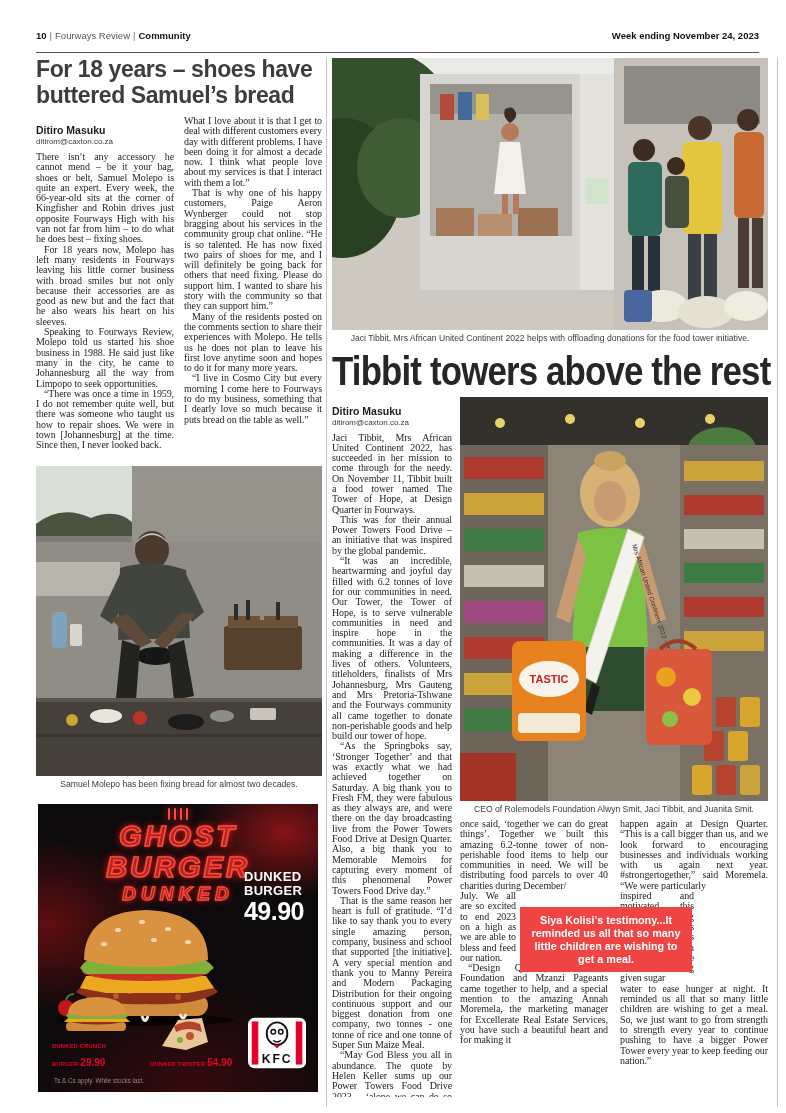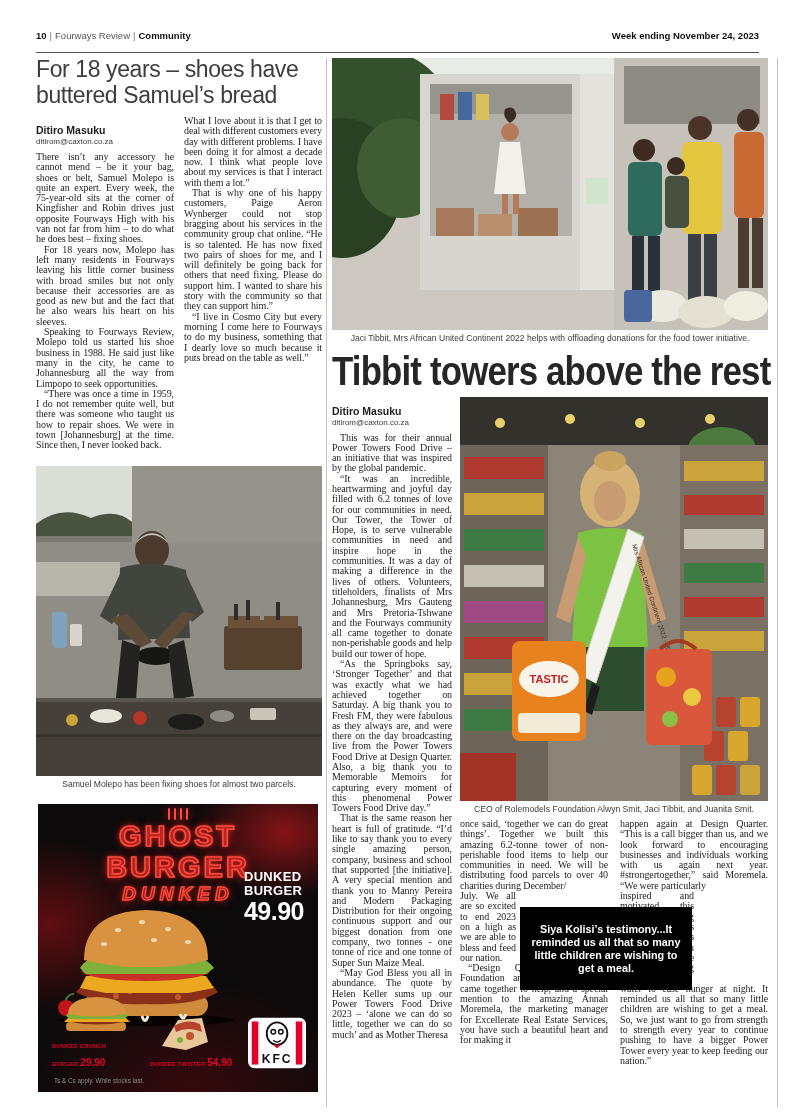--- a/index.html
+++ b/index.html
@@ -12,21 +12,21 @@
   .hdr .lite{color:#555;font-weight:normal;}
   .hdr .sep{color:#777;margin:0 3px;}
 
   
   .vr{position:absolute;top:58px;bottom:6px;width:1px;background:#c4c4c4;}
   .vr.mid{left:326px;}
   .vr.right{left:777px;}
 
   
   .leftcol{position:absolute;left:36px;top:56px;width:286px;}
-  h1.hl-left{margin:0 0 8px 0;font-size:23px;line-height:26px;font-weight:400;letter-spacing:-0.4px;color:#3d3d3d;}
+  h1.hl-left{margin:0 0 8px 0;font-size:23px;line-height:26px;font-weight:700;letter-spacing:-0.4px;color:#3d3d3d;}
   .byline{margin:8px 0 6px 0;}
   .byline .bname{display:block;font-size:10.5px;font-weight:bold;color:#1c1c1c;}
   .byline .bmail{display:block;font-size:8px;color:#3a3a3a;margin-top:1px;}
   .bodycols{display:flex;gap:10px;height:346px;overflow:hidden;}
   .bcol{width:138px;}
   .bodytext p{margin:0;font-family:"Liberation Serif",serif;font-size:10px;line-height:10.3px;letter-spacing:-0.1px;text-align:justify;color:#1d1d1d;}
   .bodytext p.ind{text-indent:8px;}
 
   .photo-wrap{margin-top:4px;}
   .caption{font-size:8.6px;color:#3a3a3a;margin-top:3px;line-height:10.5px;text-align:center;}
@@ -35,21 +35,21 @@
   .kfc-ad{position:relative;width:280px;height:288px;margin:14px 0 0 2px;overflow:hidden;
     background:
       radial-gradient(130px 95px at 88% 10%, rgba(165,22,26,.8), transparent 70%),
       radial-gradient(150px 120px at 4% 42%, rgba(140,16,20,.65), transparent 72%),
       radial-gradient(210px 150px at 55% 100%, rgba(90,10,14,.55), transparent 75%),
       #0d0a0b;}
   .neonblock{position:absolute;top:4px;left:0;width:100%;text-align:center;}
   .tally{display:block;margin:0 auto 1px auto;filter:drop-shadow(0 0 4px rgba(255,40,40,.9));}
   .neon{display:block;font-weight:800;letter-spacing:3px;color:rgba(60,4,4,.25);
     -webkit-text-stroke:1.6px #ff4a3e;text-shadow:0 0 9px rgba(255,30,30,.95),0 0 3px rgba(255,80,60,.9);}
-  .neon.l1,.neon.l2{font-size:29px;line-height:31px;}
+  .neon.l1,.neon.l2{font-size:29px;line-height:31px;font-style:italic;}
   .neon.l3{font-size:19px;line-height:22px;font-style:italic;letter-spacing:5px;-webkit-text-stroke:1.3px #ff4a3e;}
   .adright{position:absolute;right:14px;top:66px;text-align:left;color:#fff;}
   .adright .pl{display:block;font-size:13px;line-height:14px;font-weight:800;letter-spacing:.3px;}
   .adright .pp{display:block;font-size:25px;line-height:27px;font-weight:800;letter-spacing:-.5px;}
   .bigburger{position:absolute;left:8px;top:92px;}
   .strip{position:absolute;left:14px;right:12px;bottom:22px;display:flex;align-items:flex-end;gap:8px;}
   .strip-item{width:96px;}
   .plabel{font-size:5.8px;font-weight:bold;color:#e4002b;letter-spacing:.2px;}
   .pprice{font-size:10px;font-weight:800;color:#e4002b;margin-left:2px;}
   .fineprint{position:absolute;left:16px;bottom:8px;font-size:6.3px;color:#8f8d8d;}
@@ -59,21 +59,21 @@
   .rightcol{position:absolute;left:332px;top:58px;width:436px;}
   h2.hl-right{margin:5px 0 2px 0;font-size:41px;line-height:44px;font-weight:800;letter-spacing:-1px;color:#262626;white-space:nowrap;transform:scaleX(.85);transform-origin:0 50%;}
   .rbody{display:flex;gap:8px;margin-top:4px;}
   .rcol1{width:120px;}
   .rcol1-text{height:664px;overflow:hidden;}
   .rright{width:308px;}
   .colsrow{position:relative;display:flex;gap:12px;height:276px;overflow:hidden;margin-top:5px;}
   .rc{width:150px;}
   .narrow2{width:56px;}
   .narrow3{margin-left:76px;width:74px;}
-  .pullquote{position:absolute;left:60px;top:88px;width:172px;height:83px;background:#000000;color:#fff;display:flex;align-items:center;justify-content:center;text-align:center;font-size:10.8px;line-height:13px;font-weight:bold;padding:4px 9px;box-sizing:border-box;}
+  .pullquote{position:absolute;left:60px;top:88px;width:172px;height:65px;background:#ef4444;color:#fff;display:flex;align-items:center;justify-content:center;text-align:center;font-size:10.8px;line-height:13px;font-weight:bold;padding:4px 9px;box-sizing:border-box;}
 
   svg{display:block;}
 </style>
 </head>
 <body>
 
 <div class="page">
 
   <div class="hdr">
     <div>
@@ -87,28 +87,29 @@
 
   <div class="leftcol">
     <h1 class="hl-left">For 18 years – shoes have buttered Samuel’s bread</h1>
 
     <div class="bodycols bodytext">
       <div class="bcol">
         <div class="byline">
           <span class="bname">Ditiro Masuku</span>
           <span class="bmail">ditirom@caxton.co.za</span>
         </div>
-        <p>There isn’t any accessory he cannot mend – be it your bag, shoes or belt, Samuel Molepo is quite an expert. Every week, the 75-year-old sits at the corner of Kingfisher and Robin drives just opposite Fourways High with his van not far from him – to do what he does best – fixing shoes.</p>
+        <p>There isn’t any accessory he cannot mend – be it your bag, shoes or belt, Samuel Molepo is quite an expert. Every week, the 66-year-old sits at the corner of Kingfisher and Robin drives just opposite Fourways High with his van not far from him – to do what he does best – fixing shoes.</p>
         <p class="ind">For 18 years now, Molepo has left many residents in Fourways leaving his little corner business with broad smiles but not only because their accessories are as good as new but and the fact that he also wears his heart on his sleeves.</p>
         <p class="ind">Speaking to Fourways Review, Molepo told us started his shoe business in 1988. He said just like many in the city, he came to Johannesburg all the way from Limpopo to seek opportunities.</p>
         <p class="ind">“There was once a time in 1959, I do not remember quite well, but there was someone who taught us how to repair shoes. We were in town [Johannesburg] at the time. Since then, I never looked back.</p>
       </div>
       <div class="bcol">
         <p>What I love about it is that I get to deal with different customers every day with different problems. I have been doing it for almost a decade now. I think what people love about my services is that I interact with them a lot.”</p>
         <p class="ind">That is why one of his happy customers, Paige Aeron Wynberger could not stop bragging about his services in the community group chat online. “He is so talented. He has now fixed two pairs of shoes for me, and I will definitely be going back for others that need fixing. Please do support him. I wanted to share his story with the community so that they can support him.”</p>
+        <p class="ind">Many of the residents posted on the comments section to share their experiences with Molepo. He tells us he does not plan to leave his first love anytime soon and hopes to do it for many more years.</p>
         <p class="ind">“I live in Cosmo City but every morning I come here to Fourways to do my business, something that I dearly love so much because it puts bread on the table as well.”</p>
       </div>
     </div>
 
     <div class="photo-wrap">
       <svg width="286" height="310" viewBox="0 0 286 310" preserveAspectRatio="none">
         <rect width="286" height="310" fill="#8f8d85"></rect>
         <rect x="0" y="0" width="96" height="72" fill="#d9ded7"></rect>
         <path d="M0,58 Q25,38 55,52 Q80,42 96,56 L96,72 L0,72 Z" fill="#4a5340"></path>
         <rect x="0" y="70" width="286" height="6" fill="#7d7b73"></rect>
@@ -140,21 +141,21 @@
         <rect x="0" y="232" width="286" height="4" fill="#5a564d"></rect>
         <rect x="0" y="268" width="286" height="3" fill="#37332d"></rect>
 
         <ellipse cx="70" cy="250" rx="16" ry="7" fill="#e8e6da"></ellipse>
         <circle cx="104" cy="252" r="7" fill="#b53527"></circle>
         <ellipse cx="150" cy="256" rx="18" ry="8" fill="#1c1c1a"></ellipse>
         <ellipse cx="186" cy="250" rx="12" ry="6" fill="#8d8d88"></ellipse>
         <rect x="214" y="242" width="26" height="12" rx="2" fill="#c8c4b8"></rect>
         <circle cx="36" cy="254" r="6" fill="#caa43a"></circle>
       </svg>
-      <div class="caption">Samuel Molepo has been fixing shoes for almost two parcels.</div>
+      <div class="caption">Samuel Molepo has been fixing bread for almost two decades.</div>
     </div>
 
     <div class="kfc-ad">
       <div class="neonblock">
         <svg class="tally" width="26" height="12" viewBox="0 0 26 12">
           <g stroke="#ff4a3e" stroke-width="2" stroke-linecap="round">
             <line x1="4" y1="1" x2="4" y2="11"></line>
               <line x1="10" y1="1" x2="10" y2="11"></line>
             <line x1="16" y1="1" x2="16" y2="11"></line>
               <line x1="22" y1="1" x2="22" y2="11"></line>
@@ -296,20 +297,21 @@
     <h2 class="hl-right">Tibbit towers above the rest</h2>
 
     <div class="rbody">
 
       <div class="rcol1">
         <div class="byline">
           <span class="bname">Ditiro Masuku</span>
           <span class="bmail">ditirom@caxton.co.za</span>
         </div>
         <div class="rcol1-text bodytext">
+          <p>Jaci Tibbit, Mrs African United Continent 2022, has succeeded in her mission to come through for the needy. On November 11, Tibbit built a food tower named The Tower of Hope, at Design Quarter in Fourways.</p>
           <p class="ind">This was for their annual Power Towers Food Drive – an initiative that was inspired by the global pandemic.</p>
           <p class="ind">“It was an incredible, heartwarming and joyful day filled with 6.2 tonnes of love for our communities in need. Our Tower, the Tower of Hope, is to serve vulnerable communities in need and inspire hope in the communities. It was a day of making a difference in the lives of others. Volunteers, titleholders, finalists of Mrs Johannesburg, Mrs Gauteng and Mrs Pretoria-Tshwane and the Fourways community all came together to donate non-perishable goods and help build our tower of hope.</p>
           <p class="ind">“As the Springboks say, ‘Stronger Together’ and that was exactly what we had achieved together on Saturday. A big thank you to Fresh FM, they were fabulous as they always are, and were there on the day broadcasting live from the Power Towers Food Drive at Design Quarter. Also, a big thank you to Memorable Memoirs for capturing every moment of this phenomenal Power Towers Food Drive day.”</p>
           <p class="ind">That is the same reason her heart is full of gratitude. “I’d like to say thank you to every single amazing person, company, business and school that supported [the initiative]. A very special mention and thank you to Manny Pereira and Modern Packaging Distribution for their ongoing continuous support and our biggest donation from one company, two tonnes - one tonne of rice and one tonne of Super Sun Maize Meal.</p>
           <p class="ind">“May God Bless you all in abundance. The quote by Helen Keller sums up our Power Towers Food Drive 2023 – ‘alone we can do so little, together we can do so much’ and as Mother Theresa</p>
         </div>
       </div>
 
       <div class="rright">
         <div>

